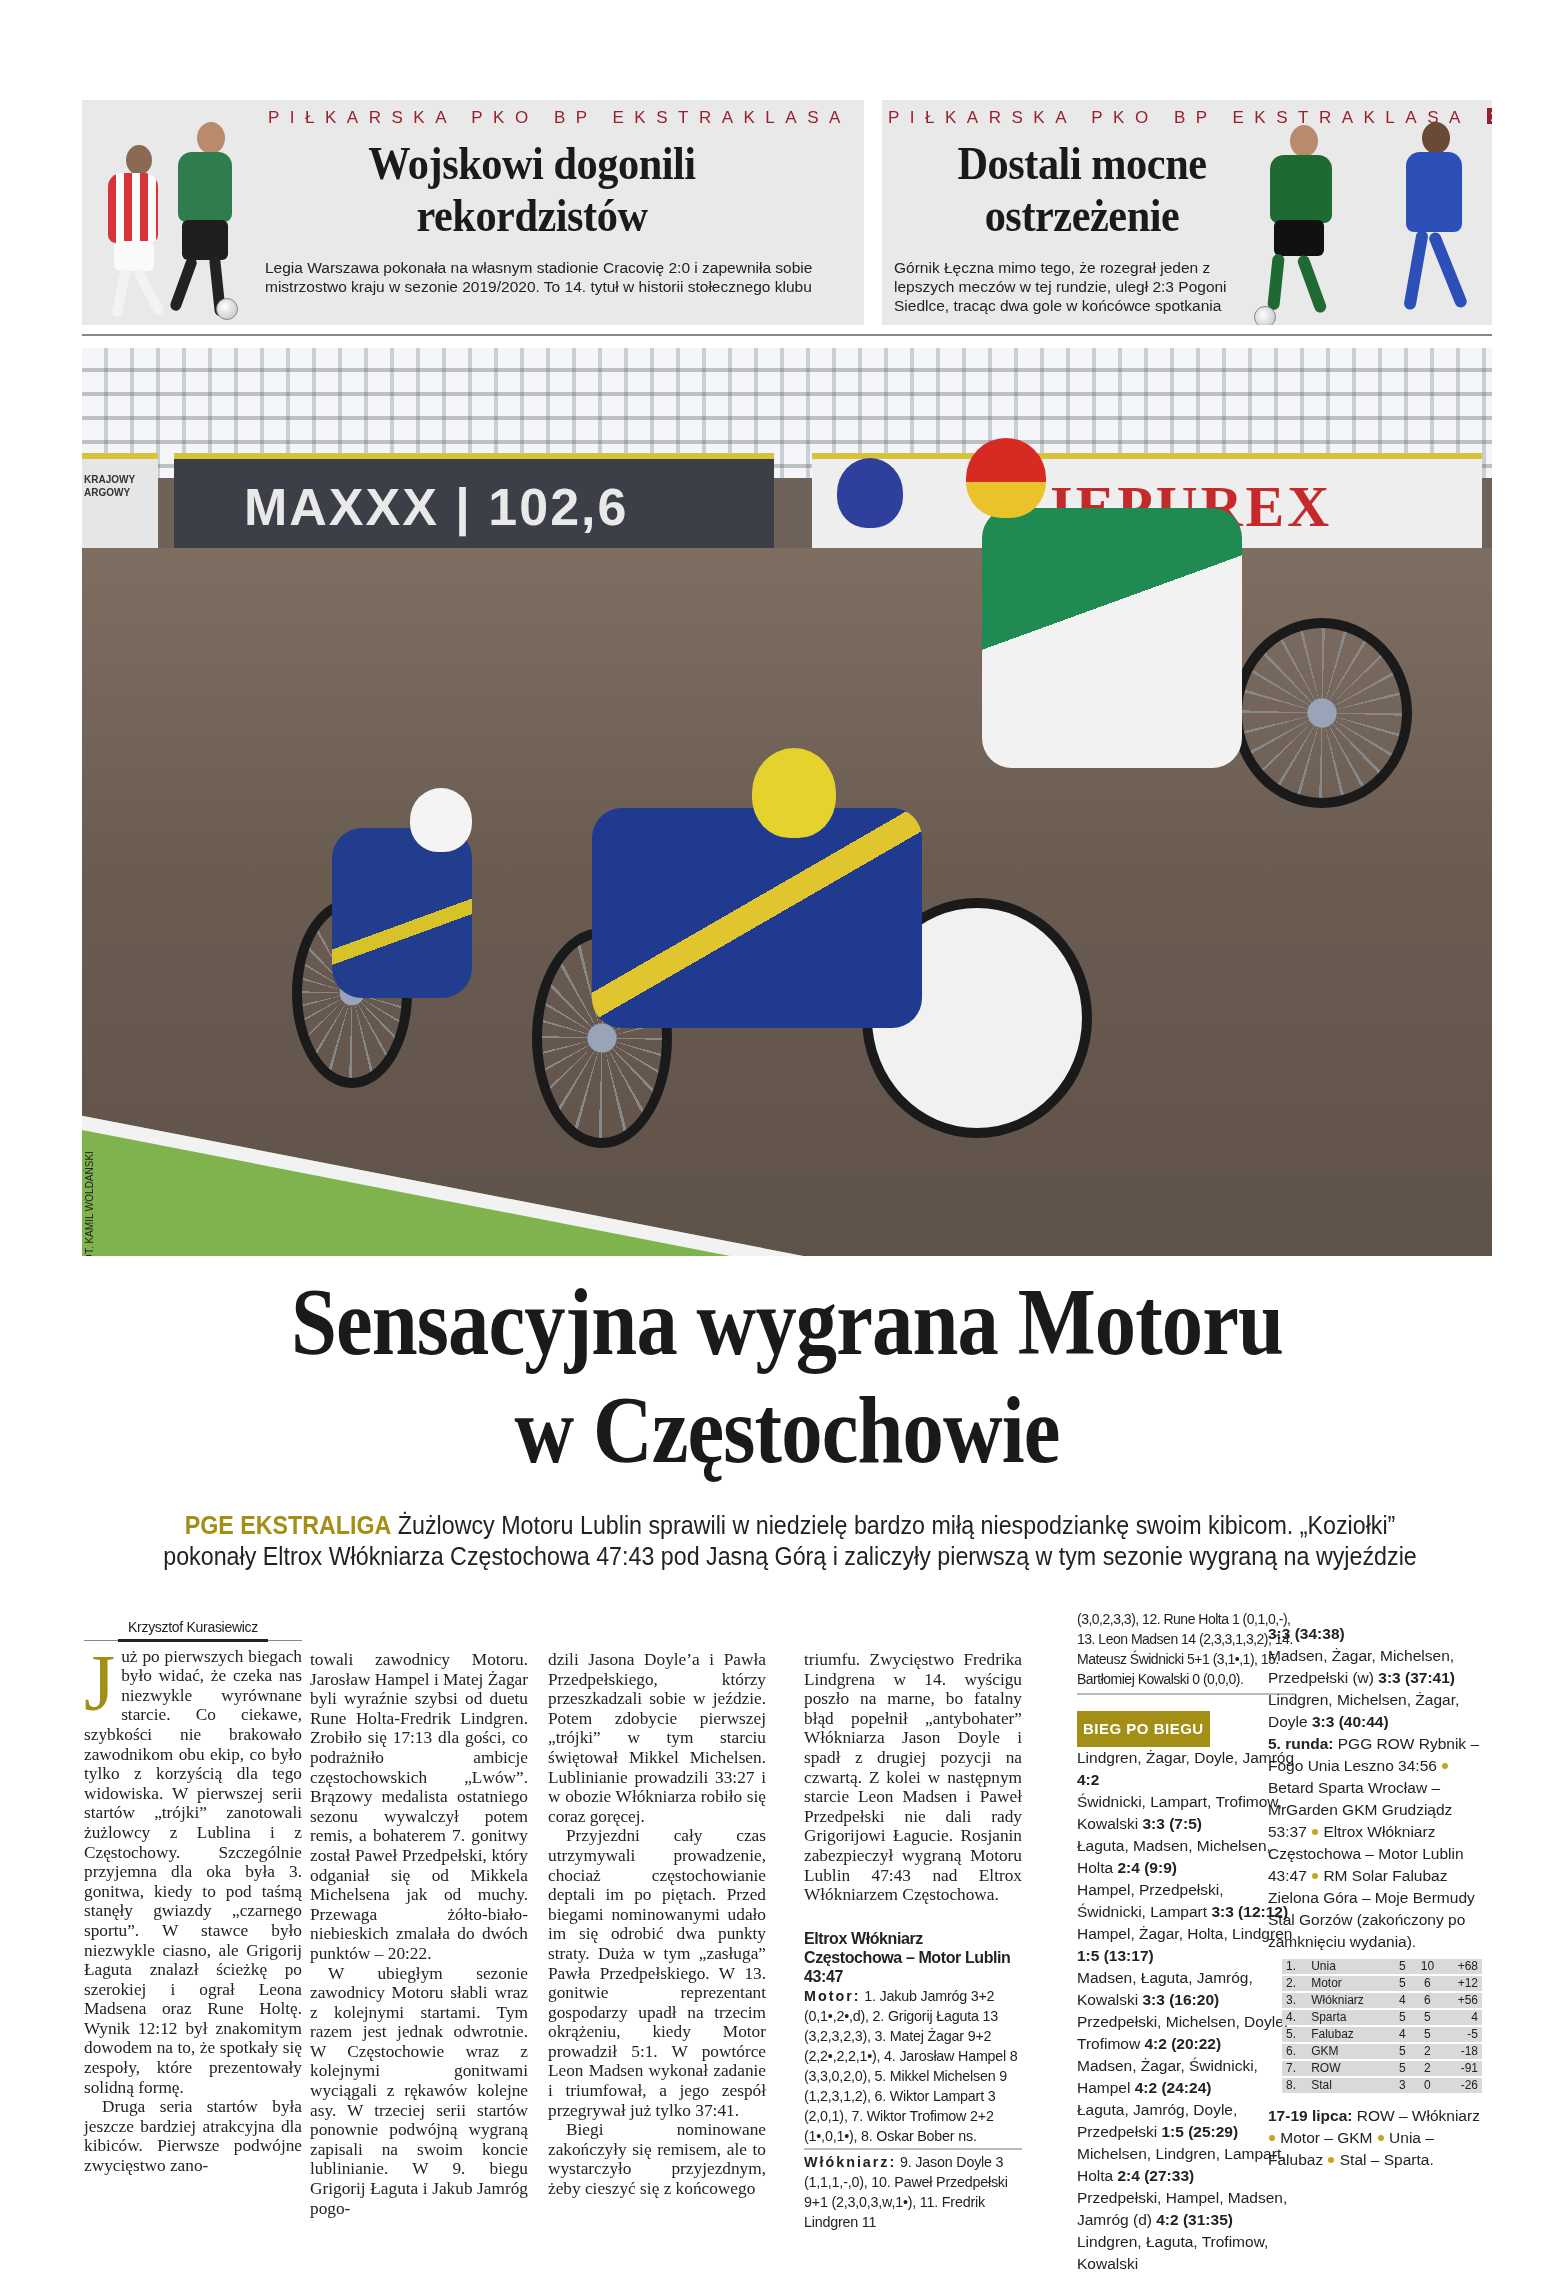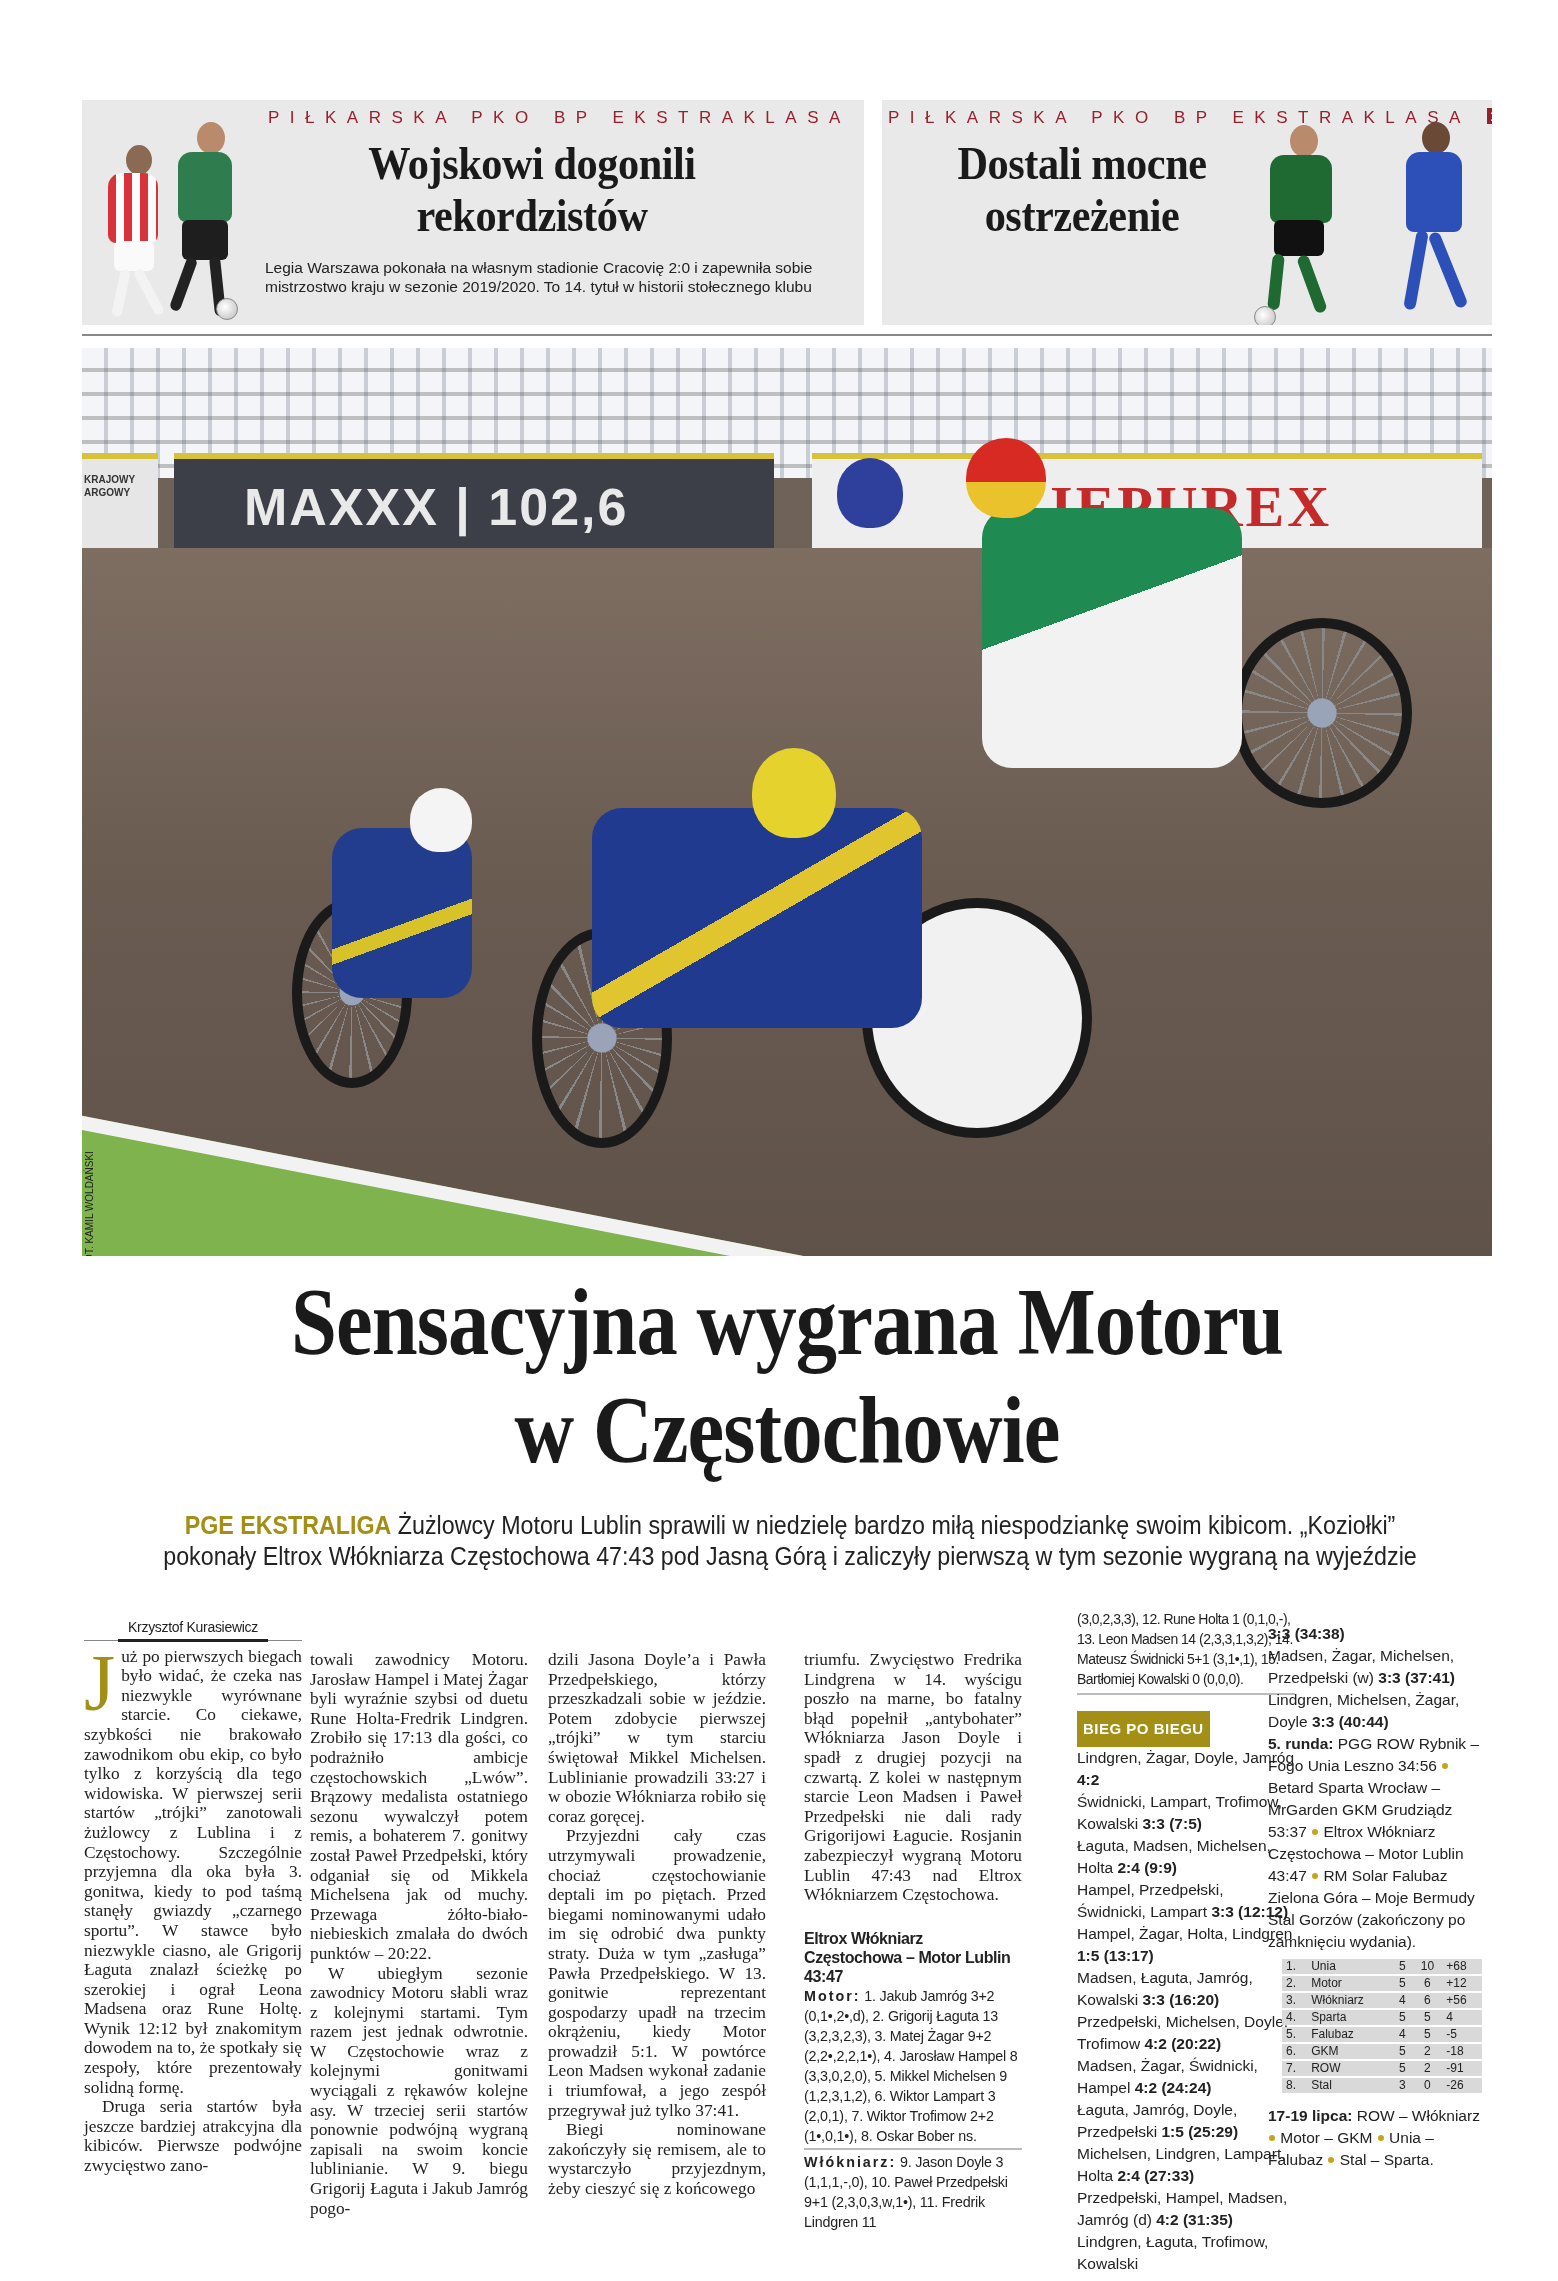--- a/index.html
+++ b/index.html
@@ -83,21 +83,21 @@
   .c5 { left: 1035px; width: 218px; top: 1609px; font-family: "Liberation Sans", sans-serif; font-size: 14px; line-height: 20px; text-align: left; margin-left: 42px; }
   .c6 { left: 1268px; width: 220px; top: 1623px; font-family: "Liberation Sans", sans-serif; font-size: 15.5px; line-height: 22px; text-align: left; }
   .c5 .cont { font-size: 14px; letter-spacing: -0.5px; border-bottom: 2px solid #bbb; padding-bottom: 4px; }
   .bpb-label { display: inline-block; margin-top: 16px; background: #a38f16; color: #fff; font-weight: bold; font-size: 15px; padding: 8px 6px; letter-spacing: 0.5px; }
   .bpb { font-size: 15.5px; line-height: 22px; }
   .bpb b, .c6 b { font-weight: bold; }
 
   table.standings { width: 200px; margin: 4px 0 0 14px; border-collapse: separate; border-spacing: 0 2px; font-family: "Liberation Sans", sans-serif; font-size: 12px; }
   table.standings td { background: #d9d9d9; padding: 0 4px; height: 15px; line-height: 15px; }
   table.standings td.n { text-align: center; }
-  table.standings td.r { }
+  table.standings td.r { text-align: right; }
   .next { margin-top: 10px; }
 </style>
 </head>
 <body>
 
 <section class="teaser left">
   <div class="kicker"><span>PIŁKARSKA PKO BP EKSTRAKLASA</span> </div>
   <div class="player" style="left:4px;top:45px;width:100px;height:180px;">
     <div class="p-head" style="left:40px;top:0;width:26px;height:30px;background:#8a6a52;"></div>
     <div class="p-body" style="left:22px;top:28px;width:50px;height:70px;background:repeating-linear-gradient(90deg,#d8323a 0 8px,#fafafa 8px 16px);"></div>
@@ -127,20 +127,21 @@
     <div class="p-leg" style="left:58px;top:134px;width:12px;height:60px;background:#1f6a33;transform:rotate(-20deg);"></div>
   </div>
   <div class="ball" style="left:372px;top:206px;"></div>
   <div class="player" style="left:500px;top:20px;width:110px;height:205px;">
     <div class="p-head" style="left:40px;top:2px;width:28px;height:32px;background:#6a4a36;"></div>
     <div class="p-body" style="left:24px;top:32px;width:56px;height:80px;background:#2d4fb8;"></div>
     <div class="p-leg" style="left:28px;top:110px;width:12px;height:80px;background:#2d4fb8;transform:rotate(10deg);"></div>
     <div class="p-leg" style="left:60px;top:110px;width:12px;height:80px;background:#2d4fb8;transform:rotate(-22deg);"></div>
   </div>
   <h2><span>Dostali mocne</span><br><span>ostrzeżenie</span></h2>
+  <p>Górnik Łęczna mimo tego, że rozegrał jeden z lepszych meczów w tej rundzie, uległ 2:3 Pogoni Siedlce, tracąc dwa gole w końcówce spotkania</p>
 </section>
 
 <div class="rule-top"></div>
 
 <figure class="photo">
   <div class="stands"></div>
   <div class="stands2"></div>
   <div class="board b1">
       <span class="txt">KRAJOWY ARGOWY</span>
     </div>

